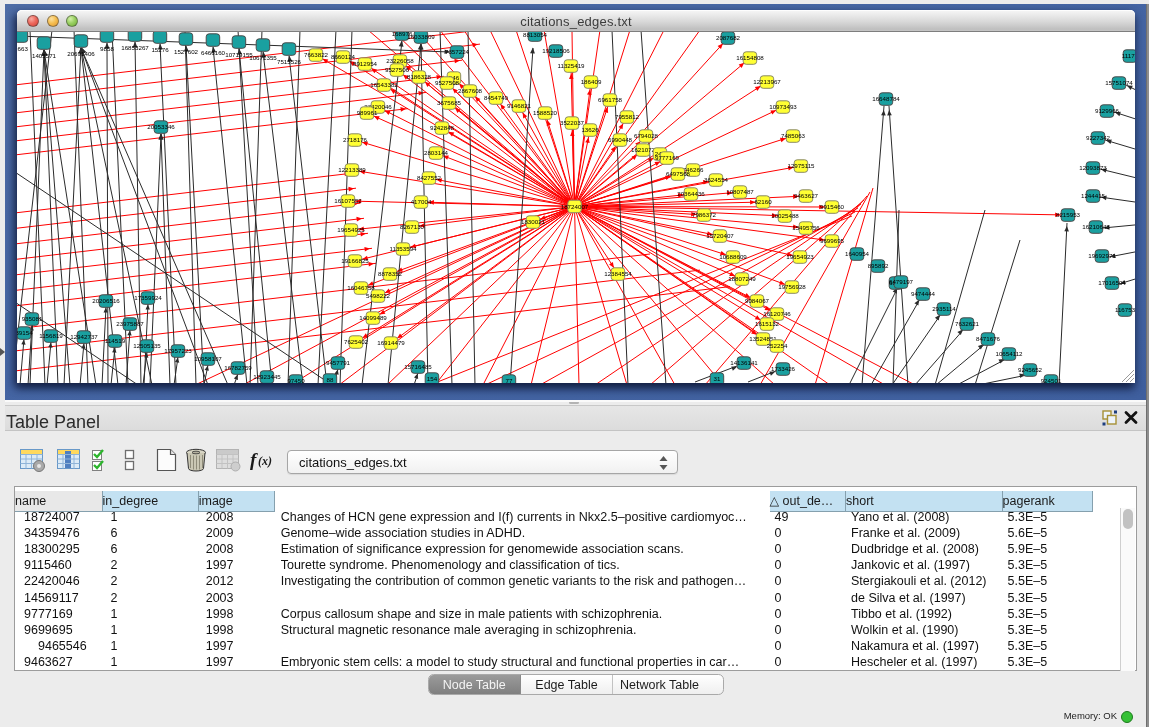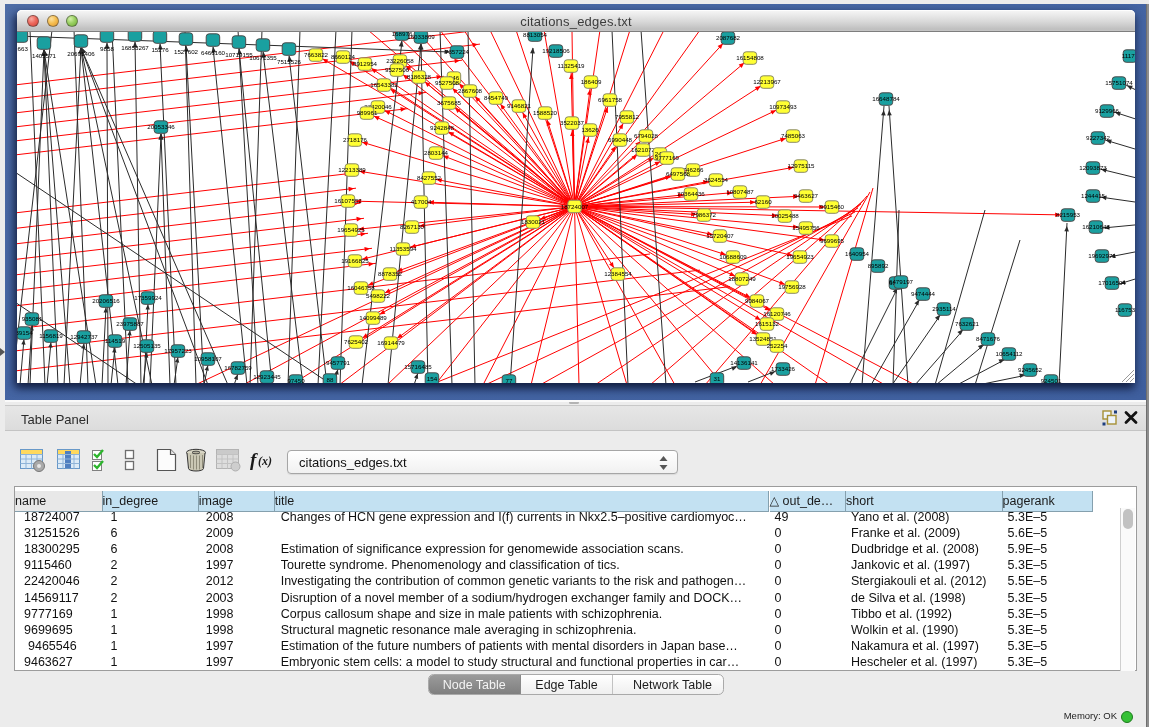--- a/index.html
+++ b/index.html
@@ -6,21 +6,21 @@
 #mdi{position:absolute;left:5px;top:4px;width:1141px;height:396px;background:linear-gradient(160deg,#4f6da6,#4565a3 45%,#3f5f9e);overflow:hidden}
 #win{position:absolute;left:12px;top:6px;width:1118px;height:373px;border-radius:5px 5px 0 0;
  box-shadow:-3px 4px 8px rgba(10,18,48,.6),0 5px 9px rgba(10,18,48,.6);background:#fff}
 #tbar{position:absolute;left:0;top:0;width:100%;height:22px;border-radius:5px 5px 0 0;
  background:linear-gradient(#f7f7f7,#d9d9d9 55%,#bfbfbf 92%,#c6c6c6);border-bottom:1px solid #7e7e7e;
  box-shadow:inset 0 1px 0 #fdfdfd}
 #tbar .tl{position:absolute;top:5px;width:12px;height:12px;border-radius:50%;border:1px solid rgba(60,60,60,.55)}
 #title{position:absolute;width:100%;text-align:center;top:4px;font-size:13px;color:#3c3c3c;letter-spacing:.2px}
 #canvas{position:absolute;left:0;top:22px;width:1118px;height:351px;background:#fff;overflow:hidden}
 #panelbar{position:absolute;left:5px;top:404.5px;width:1141px;height:26px;background:linear-gradient(#e6e6e6,#dcdcdc);border-top:1px solid #c8c8c8;border-bottom:1px solid #c4c4c4}
-#panelbar .lbl{position:absolute;left:16px;top:6px;font-size:13px;color:#2b2b2b}
+#panelbar .lbl{position:absolute;left:1px;top:6px;font-size:18px;color:#2b2b2b}
 #table{position:absolute;left:14px;top:486px;width:1123px;height:185px;background:#fff;border:1px solid #9c9c9c}
 .hcell{position:absolute;top:4px;height:21px;background:#c3e1f2;border-right:1px solid #85a0ae;border-bottom:1px solid #85a0ae;
  font-size:12.5px;color:#1a1a1a;line-height:21px}
 .trow{position:absolute;left:0;width:1100px;height:16.2px;font-size:12.5px;color:#111}
 .trow span{position:absolute;top:0;line-height:16.2px;white-space:nowrap}
 #vsb{position:absolute;right:1px;top:21px;width:15px;height:163px;background:#fafafa;border-left:1px solid #cfcfcf}
 #vsb .th{position:absolute;left:2px;top:1px;width:10px;height:20px;border-radius:5px;background:#c2c2c2}
 #tabs{position:absolute;left:428px;top:674px;width:296px;height:21px;border:1px solid #a9a9a9;border-radius:5.5px;background:linear-gradient(#fff,#efefef);overflow:hidden}
 .seg{position:absolute;top:0;height:21px;font-size:12.5px;line-height:20px;text-align:center;color:#1c1c1c}
 #status{position:absolute;right:32px;top:710px;font-size:9.5px;color:#222}
@@ -741,39 +741,39 @@
   <span style="position:absolute;left:11px;top:4px;font-size:13px;color:#111">citations_edges.txt</span>
   <svg width="9" height="14" style="position:absolute;right:9px;top:5px">
     <path d="M4.5 0 L8.5 5 H0.5 Z" fill="#565656"></path>
     <path d="M4.5 14 L8.5 9 H0.5 Z" fill="#565656"></path>
   </svg>
 </div>
 <div id="table">
   <div class="hcell" style="left:0px;width:87.6px;background:#e8e8e8;">name</div>
     <div class="hcell" style="left:87.6px;width:96.1px;">in_degree</div>
     <div class="hcell" style="left:183.7px;width:76.0px;">image</div>
-    <div class="hcell" style="left:259.7px;width:494.8px;">title</div>
     <div class="hcell" style="left:754.5px;width:76.5px;">△ out_de…</div>
     <div class="hcell" style="left:831px;width:156.6px;">short</div>
     <div class="hcell" style="left:987.6px;width:90.7px;">pagerank</div>
   <div style="position:absolute;left:0;top:21px;width:1121px;height:162px;overflow:hidden">
   </div>
   <div class="trow" style="top:21.5px">
 <span style="left:9px">18724007</span>
 <span style="left:95.6px">1</span>
 <span style="left:190.7px">2008</span>
 <span style="left:265.7px">Changes of HCN gene expression and I(f) currents in Nkx2.5–positive cardiomyoc…</span>
 <span style="left:759.5px">49</span>
 <span style="left:836px">Yano et al. (2008)</span>
 <span style="left:992.6px">5.3E–5</span>
 </div>
 <div class="trow" style="top:37.7px">
-<span style="left:9px">31251526</span>
+<span style="left:9px">34359476</span>
 <span style="left:95.6px">6</span>
 <span style="left:190.7px">2009</span>
+<span style="left:265.7px">Genome–wide association studies in ADHD.</span>
 <span style="left:759.5px">0</span>
 <span style="left:836px">Franke et al. (2009)</span>
 <span style="left:992.6px">5.6E–5</span>
 </div>
 <div class="trow" style="top:53.9px">
 <span style="left:9px">18300295</span>
 <span style="left:95.6px">6</span>
 <span style="left:190.7px">2008</span>
 <span style="left:265.7px">Estimation of significance expression for genomewide association scans.</span>
 <span style="left:759.5px">0</span>
@@ -795,23 +795,22 @@
 <span style="left:190.7px">2012</span>
 <span style="left:265.7px">Investigating the contribution of common genetic variants to the risk and pathogen…</span>
 <span style="left:759.5px">0</span>
 <span style="left:836px">Stergiakouli et al. (2012)</span>
 <span style="left:992.6px">5.5E–5</span>
 </div>
 <div class="trow" style="top:102.5px">
 <span style="left:9px">14569117</span>
 <span style="left:95.6px">2</span>
 <span style="left:190.7px">2003</span>
-<span style="left:265.7px">Disruption of a novel member of a sodium/hydrogen exchanger family and DOCK…</span>
 <span style="left:759.5px">0</span>
-<span style="left:836px">de Silva et al. (1998)</span>
+<span style="left:836px">de Silva et al. (1997)</span>
 <span style="left:992.6px">5.3E–5</span>
 </div>
 <div class="trow" style="top:118.7px">
 <span style="left:9px">9777169</span>
 <span style="left:95.6px">1</span>
 <span style="left:190.7px">1998</span>
 <span style="left:265.7px">Corpus callosum shape and size in male patients with schizophrenia.</span>
 <span style="left:759.5px">0</span>
 <span style="left:836px">Tibbo et al. (1992)</span>
 <span style="left:992.6px">5.3E–5</span>
@@ -819,39 +818,38 @@
 <div class="trow" style="top:134.9px">
 <span style="left:9px">9699695</span>
 <span style="left:95.6px">1</span>
 <span style="left:190.7px">1998</span>
 <span style="left:265.7px">Structural magnetic resonance male averaging in schizophrenia.</span>
 <span style="left:759.5px">0</span>
 <span style="left:836px">Wolkin et al. (1990)</span>
 <span style="left:992.6px">5.3E–5</span>
 </div>
 <div class="trow" style="top:151.1px">
-<span style="left:13px">9465546</span>
+<span style="left:23px">9465546</span>
 <span style="left:95.6px">1</span>
 <span style="left:190.7px">1997</span>
-<span style="left:265.7px">Estimation of the future numbers of patients with mental disorders in Japan base…</span>
 <span style="left:759.5px">0</span>
 <span style="left:836px">Nakamura et al. (1997)</span>
 <span style="left:992.6px">5.3E–5</span>
 </div>
 <div class="trow" style="top:167.3px">
 <span style="left:9px">9463627</span>
 <span style="left:95.6px">1</span>
 <span style="left:190.7px">1997</span>
 <span style="left:265.7px">Embryonic stem cells: a model to study structural and functional properties in car…</span>
 <span style="left:759.5px">0</span>
 <span style="left:836px">Hescheler et al. (1997)</span>
 <span style="left:992.6px">5.3E–5</span>
 </div>
   <div id="vsb">
       <div class="th"></div>
     </div>
 </div>
 <div id="tabs">
   <div class="seg" style="left:0;width:91.5px;background:linear-gradient(#9b9b9b,#7c7c7c);color:#f4f4f4;border-right:1px solid #8a8a8a">Node Table</div>
   <div class="seg" style="left:92.5px;width:91px;border-right:1px solid #c2c2c2">Edge Table</div>
-  <div class="seg" style="left:182px;width:123px">Network Table</div>
+  <div class="seg" style="left:169px;width:123px">Network Table</div>
 </div>
 <div id="status">Memory: OK</div>
 <div style="position:absolute;left:1121px;top:710.5px;width:12px;height:12px;border-radius:50%;background:#35c135;border:1px solid #1e7a1e"></div>
 </body></html>

